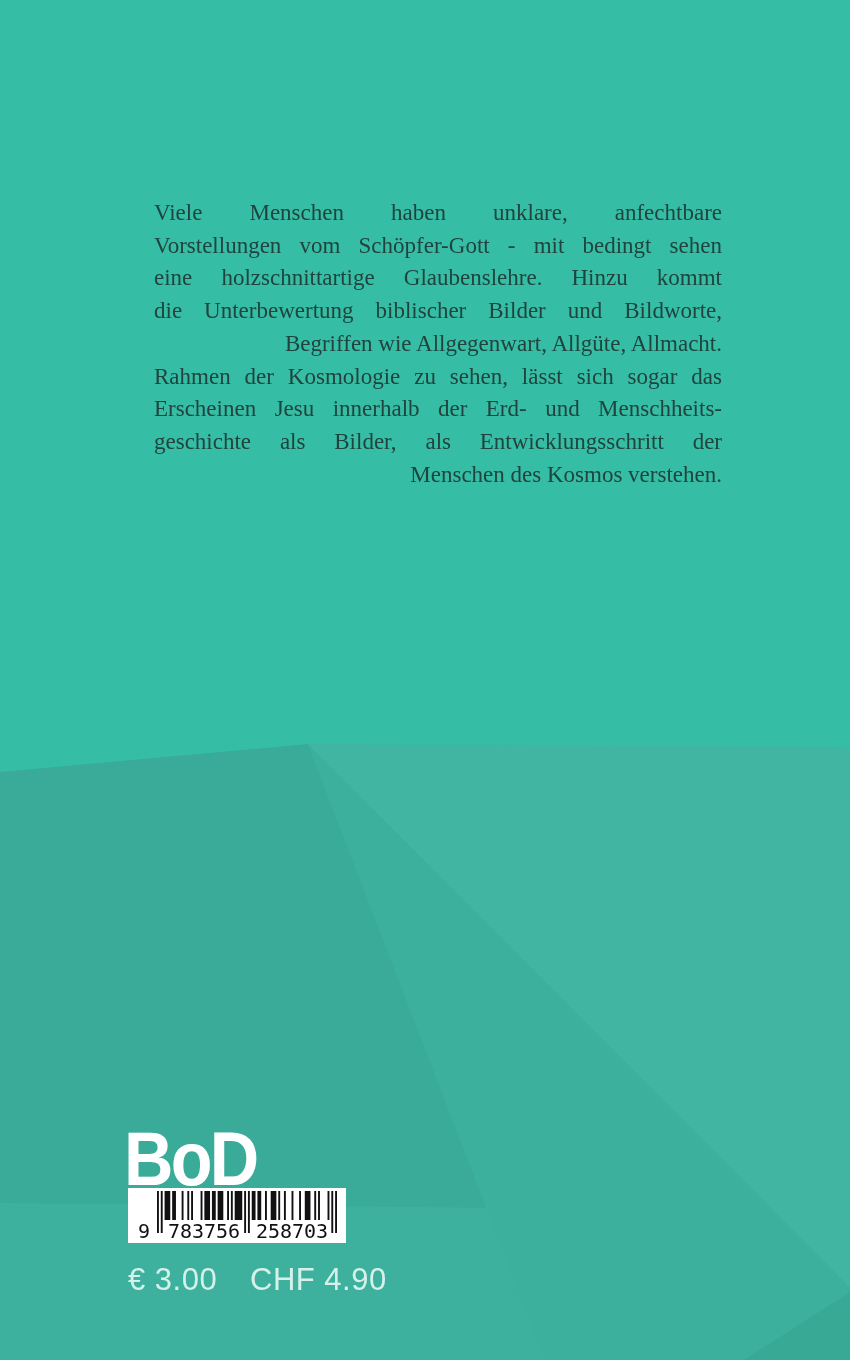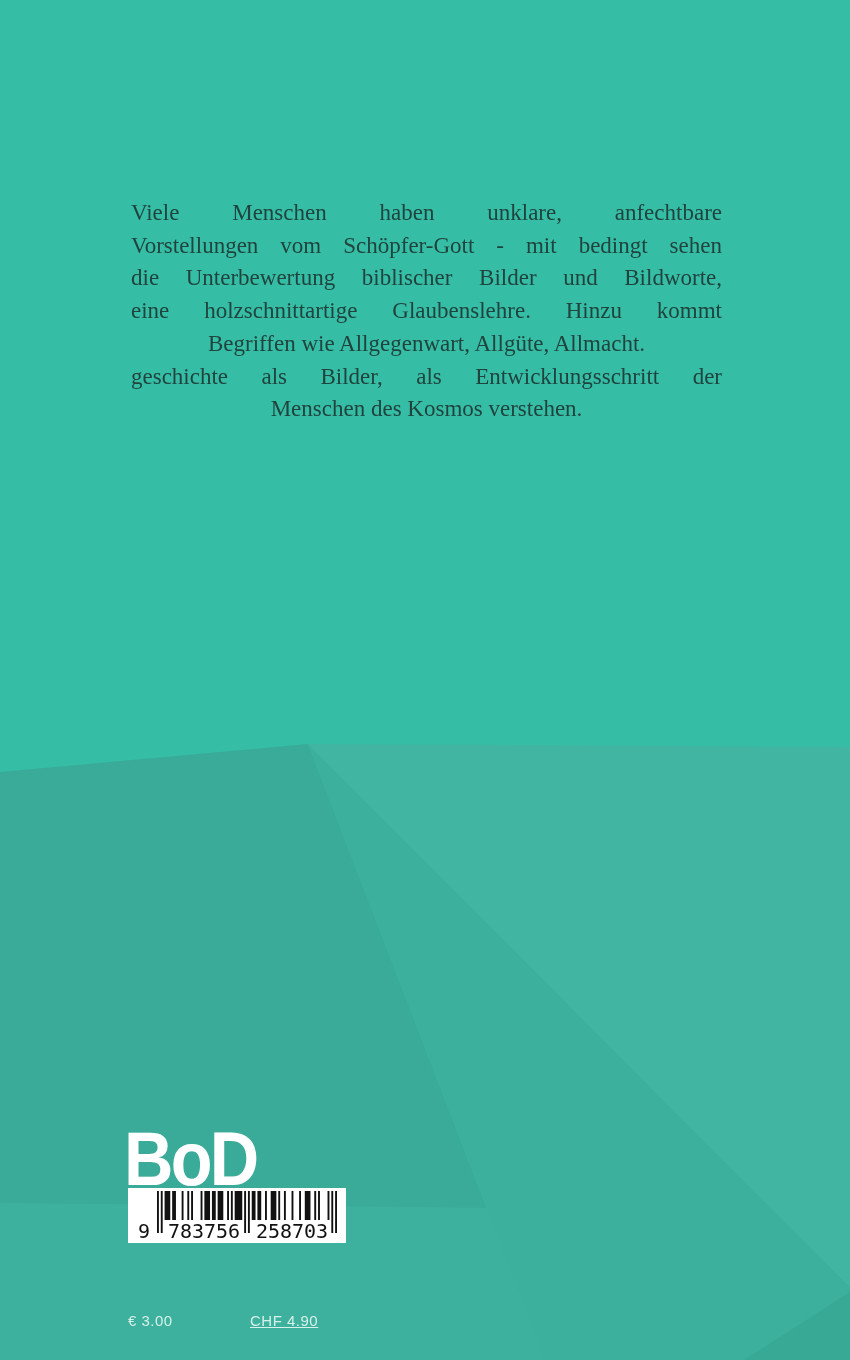--- a/index.html
+++ b/index.html
@@ -11,63 +11,65 @@
     font-family:"Liberation Sans","DejaVu Sans",sans-serif;
   }
   .bg-art{position:absolute;left:0;top:0;width:850px;height:1360px;}
 
   .blurb{
     position:absolute;left:131px;top:197px;width:591px;
     font-family:"Liberation Serif","DejaVu Serif",serif;
     font-size:23px;line-height:32.7px;
     color:#20443d;
   }
-  .line{text-align:center;white-space:normal;}
-  .line.justify{text-align:justify;text-align-last:justify;}
+  .line{text-align:right;white-space:normal;}
+  .line.justify{text-align:justify;text-align-last:justify;margin-left:23px;}
 
   .bod-logo{
     position:absolute;left:124px;top:1121px;
     font-size:76px;font-weight:700;color:#ffffff;
     letter-spacing:-3px;
     transform:scaleX(0.9);transform-origin:left top;
     line-height:1;
   }
 
   .barcode-wrap{position:absolute;left:128px;top:1188px;width:218px;height:55px;}
   .barcode-wrap svg{display:block;}
   .bc-digit{
     font-family:"DejaVu Sans Mono","Liberation Mono",monospace;
     font-size:20px;fill:#111111;
   }
 
   .price{
-    position:absolute;top:1312px;
-    font-size:15px;color:#d5f1ea;letter-spacing:0.5px;
+    position:absolute;top:1262px;
+    font-size:31px;color:#d5f1ea;letter-spacing:0.5px;
   }
   .price-eur{left:128px;}
-  .price-chf{left:250px;text-decoration:underline;}
+  .price-chf{left:250px;}
 </style>
 </head>
 <body>
 
 <svg class="bg-art" viewBox="0 0 850 1360" preserveAspectRatio="none">
   <rect x="0" y="0" width="850" height="1360" fill="#35bda6"></rect>
   <polygon points="0,772 308,744 545,1360 0,1360" fill="#3aab98"></polygon>
   <polygon points="0,1203 516,1208 545,1360 0,1360" fill="#3db19d"></polygon>
   <polygon points="308,744 850,1287 850,1360 545,1360" fill="#3cb09c"></polygon>
   <polygon points="308,744 850,747 850,1287" fill="#41b5a1"></polygon>
   <polygon points="850,1292 850,1360 744,1360" fill="#38a995"></polygon>
 </svg>
 
 <div class="blurb" style="color: rgb(32, 68, 61);">
     <div class="line justify">Viele Menschen haben unklare, anfechtbare</div>
     <div class="line justify">Vorstellungen vom Schöpfer-Gott - mit bedingt sehen</div>
+    <div class="line justify">eine holzschnittartige Glaubenslehre. Hinzu kommt</div>
     <div class="line justify">die Unterbewertung biblischer Bilder und Bildworte,</div>
-    <div class="line justify">eine holzschnittartige Glaubenslehre. Hinzu kommt</div>
     <div class="line">Begriffen wie Allgegenwart, Allgüte, Allmacht.</div>
+    <div class="line justify">Rahmen der Kosmologie zu sehen, lässt sich sogar das</div>
+    <div class="line justify">Erscheinen Jesu innerhalb der Erd- und Menschheits-</div>
     <div class="line justify">geschichte als Bilder, als Entwicklungsschritt der</div>
     <div class="line">Menschen des Kosmos verstehen.</div>
   </div>
 
 <div class="bod-logo">BoD</div>
 
 <div class="barcode-wrap">
   <svg width="218" height="55" viewBox="0 0 218 55">
     <rect x="0" y="0" width="218" height="55" fill="#ffffff"></rect>
     <g id="bc-bars">

